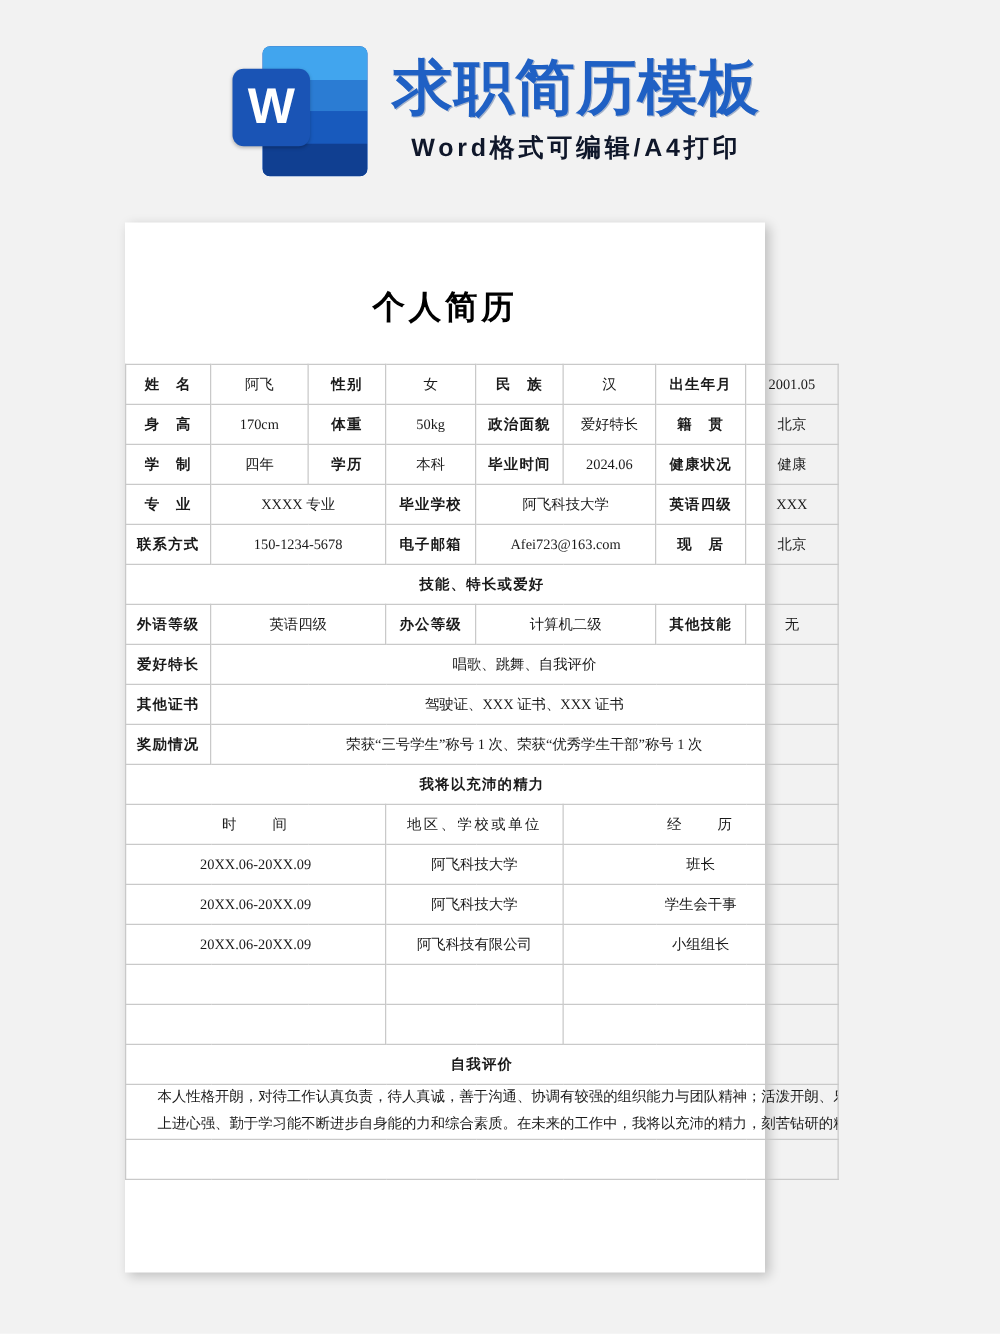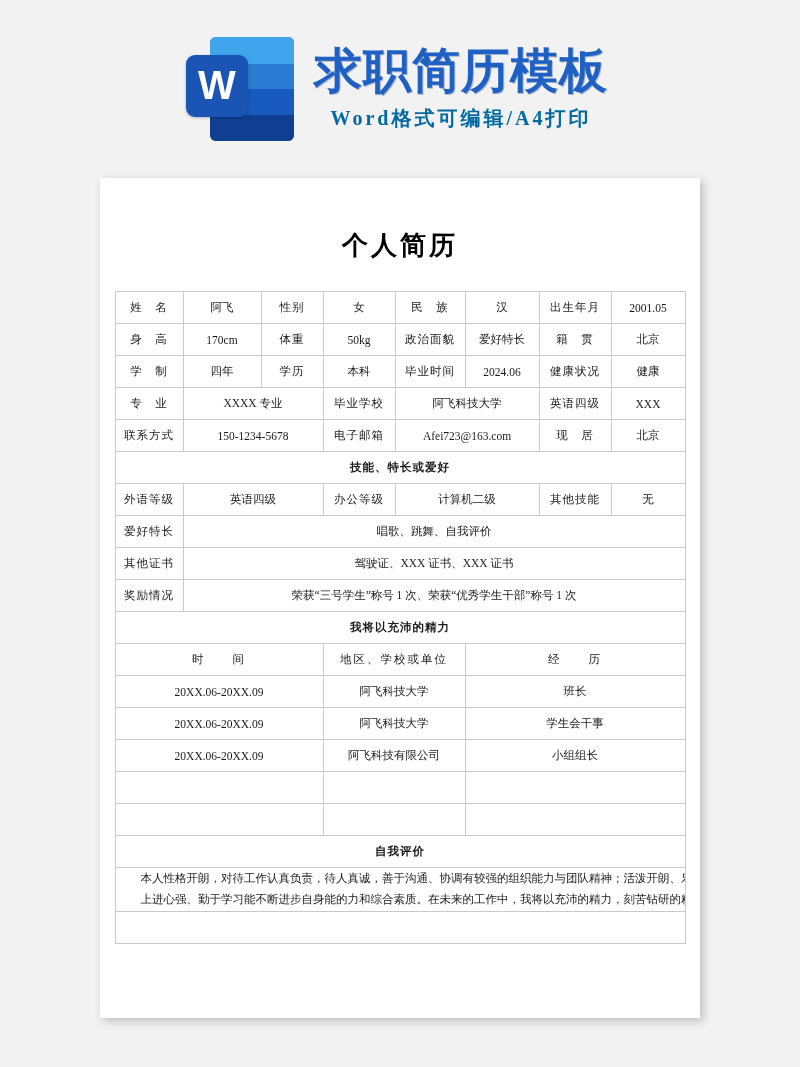--- a/index.html
+++ b/index.html
@@ -90,34 +90,34 @@
     font-family: "Liberation Sans", sans-serif;
     font-weight: 700;
     font-size: 48px;
     line-height: 1.05;
     letter-spacing: 1px;
     white-space: nowrap;
     text-shadow: 1px 1px 0 rgba(20,60,130,.35);
   }
   .sub-title {
     margin-top: 8px;
-    color: #0369a1;
-    font-family: Liberation Serif, serif;
+    color: #0f172a;
+    font-family: Liberation Sans, sans-serif;
     font-weight: 700;
     font-size: 20px;
     letter-spacing: 3px;
     white-space: nowrap;
   }
 
   
   .paper {
     position: absolute;
     left: 100px;
     top: 178px;
-    width: 600px;
+    width: 512px;
     height: 840px;
     background: #ffffff;
     box-shadow: 3px 3px 9px rgba(0,0,0,.22);
     box-sizing: border-box;
     padding: 0;
   }
 
   .doc-title {
     text-align: center;
     font-size: 26px;
@@ -141,21 +141,21 @@
     text-align: center;
     vertical-align: middle;
     font-size: 11.5px;
     color: #1a1a1a;
     padding: 0 2px;
     font-family: "Liberation Serif", "DejaVu Serif", serif;
     overflow: hidden;
     white-space: nowrap;
   }
   td.lbl {
-    font-weight: 400;
+    font-weight: 700;
     letter-spacing: 1px;
   }
   td.val {
     font-weight: 400;
   }
   td.sec {
     font-weight: 700;
     letter-spacing: 1px;
     font-size: 12px;
     height: 29px;

